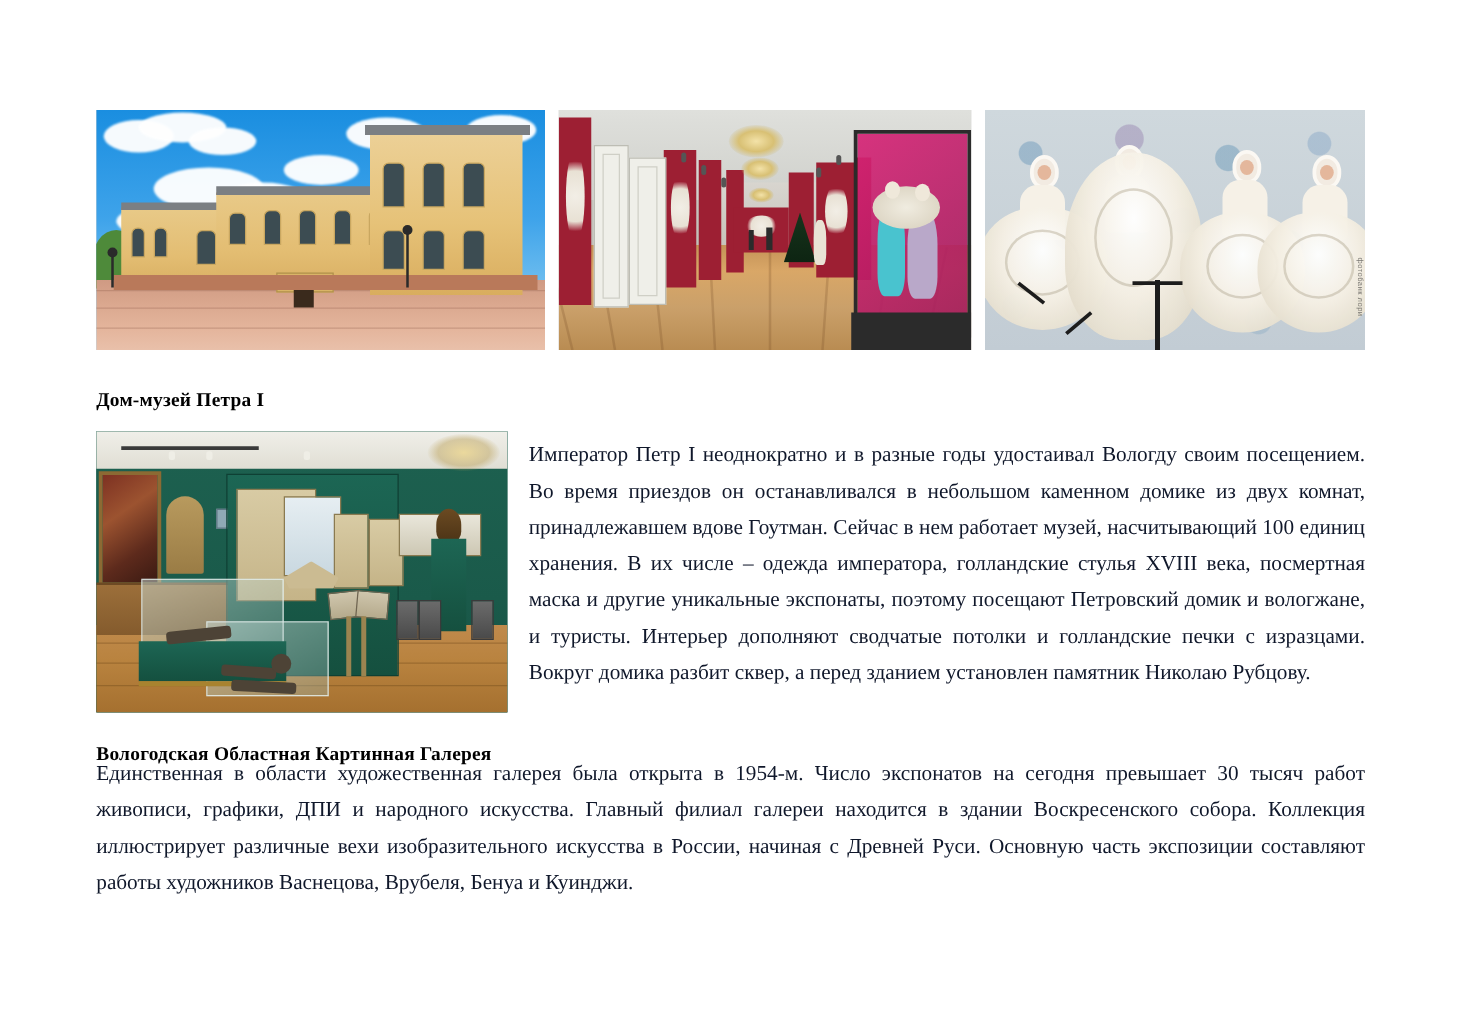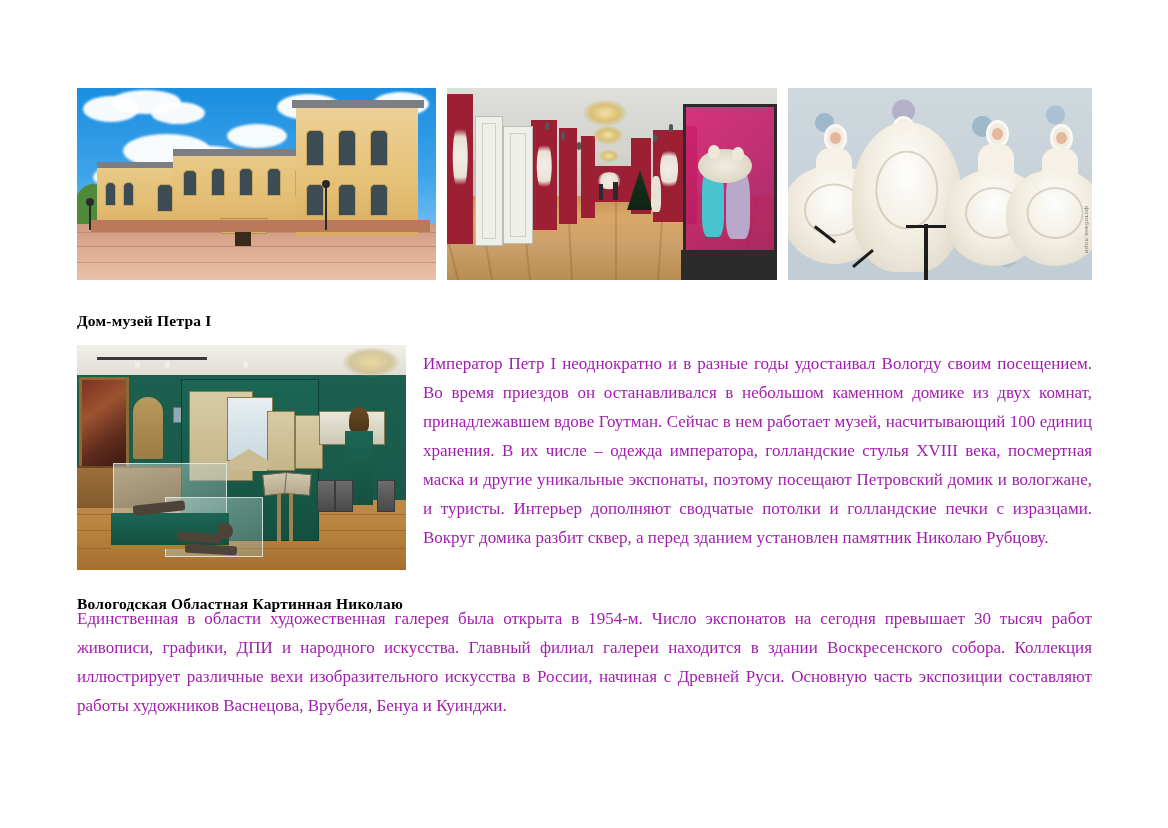--- a/index.html
+++ b/index.html
@@ -296,21 +296,21 @@
     color: #000000;
   }
   #heading-peter   { left: 77px; top: 312px; }
   #heading-gallery { left: 77px; top: 595px; }
 
   .para {
     position: absolute;
     font-size: 17px;
     line-height: 29px;
     text-align: justify;
-    color: #a21caf;
+    color: #0f172a;
     hyphens: none;
   }
   #para-peter {
     left: 423px; top: 349px; width: 669px;
   }
   #para-gallery {
     left: 77px; top: 604px; width: 1015px;
   }
 </style>
 </head>
@@ -531,17 +531,17 @@
     <div class="pm-glasscase" style="left:88px; top:152px; width:96px; height:58px;"></div>
     <div style="position:absolute; left:34px; top:168px; width:118px; height:32px; background:linear-gradient(#1d6654,#14503f); border-bottom:4px solid #a8832f;"></div>
     <div class="pm-cannon" style="left:56px; top:158px; width:52px; height:10px; transform:rotate(-6deg);"></div>
     <div class="pm-cannon" style="left:100px; top:188px; width:44px; height:9px; transform:rotate(4deg);"></div>
     <div class="pm-cannon" style="left:108px; top:200px; width:52px; height:9px; transform:rotate(3deg);"></div>
     <div style="position:absolute; left:140px; top:178px; width:16px; height:16px; background:#4d4336; border-radius:50%;"></div>
   </div>
 
   <div class="para" id="para-peter">Император Петр I неоднократно и в разные годы удостаивал Вологду своим посещением. Во время приездов он останавливался в небольшом каменном домике из двух комнат, принадлежавшем вдове Гоутман. Сейчас в нем работает музей, насчитывающий 100 единиц хранения. В их числе – одежда императора, голландские стулья XVIII века, посмертная маска и другие уникальные экспонаты, поэтому посещают Петровский домик и вологжане, и туристы. Интерьер дополняют сводчатые потолки и голландские печки с изразцами. Вокруг домика разбит сквер, а перед зданием установлен памятник Николаю Рубцову.</div>
 
-  <div class="heading" id="heading-gallery">Вологодская Областная Картинная Николаю</div>
+  <div class="heading" id="heading-gallery">Вологодская Областная Картинная Галерея</div>
 
   <div class="para" id="para-gallery">Единственная в области художественная галерея была открыта в 1954-м. Число экспонатов на сегодня превышает 30 тысяч работ живописи, графики, ДПИ и народного искусства. Главный филиал галереи находится в здании Воскресенского собора. Коллекция иллюстрирует различные вехи изобразительного искусства в России, начиная с Древней Руси. Основную часть экспозиции составляют работы художников Васнецова, Врубеля, Бенуа и Куинджи.</div>
 
 </div>
 
 </body></html>

